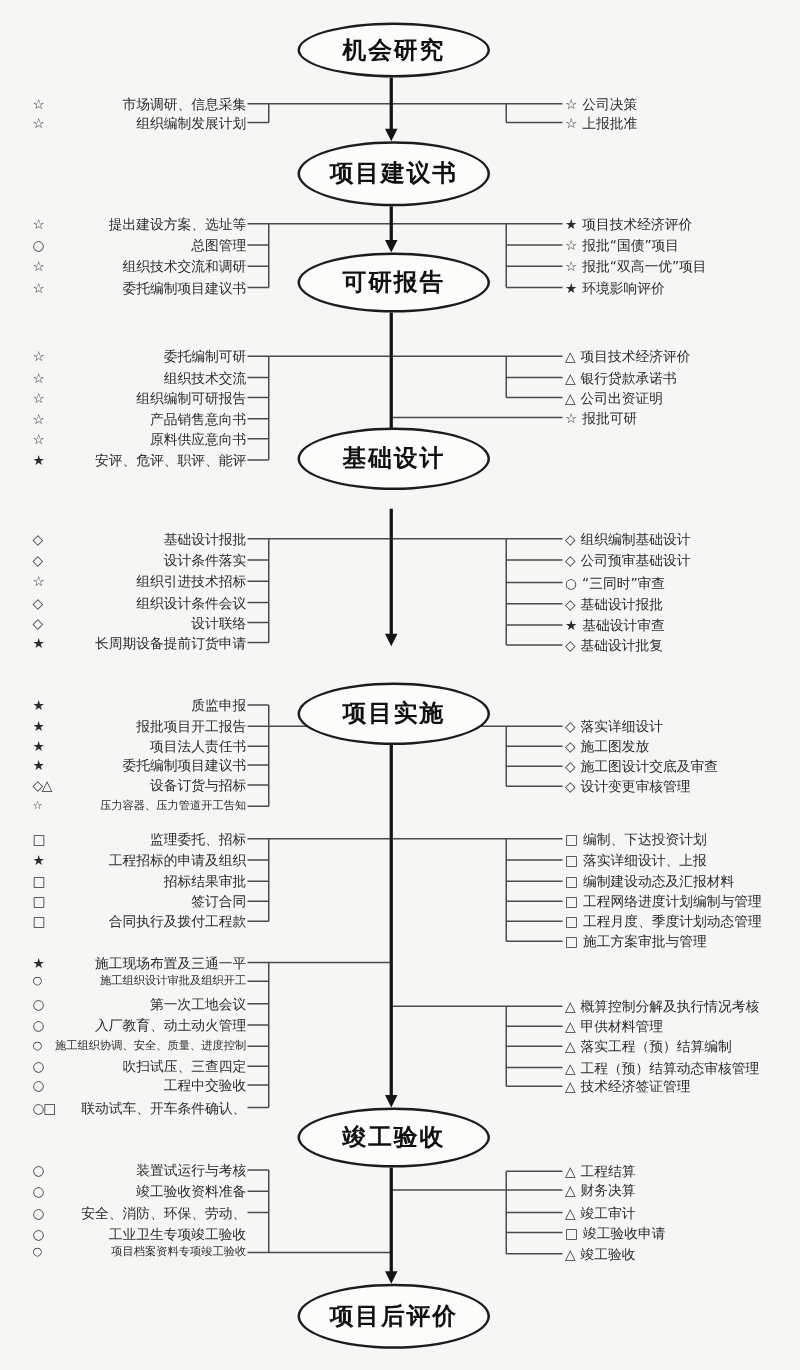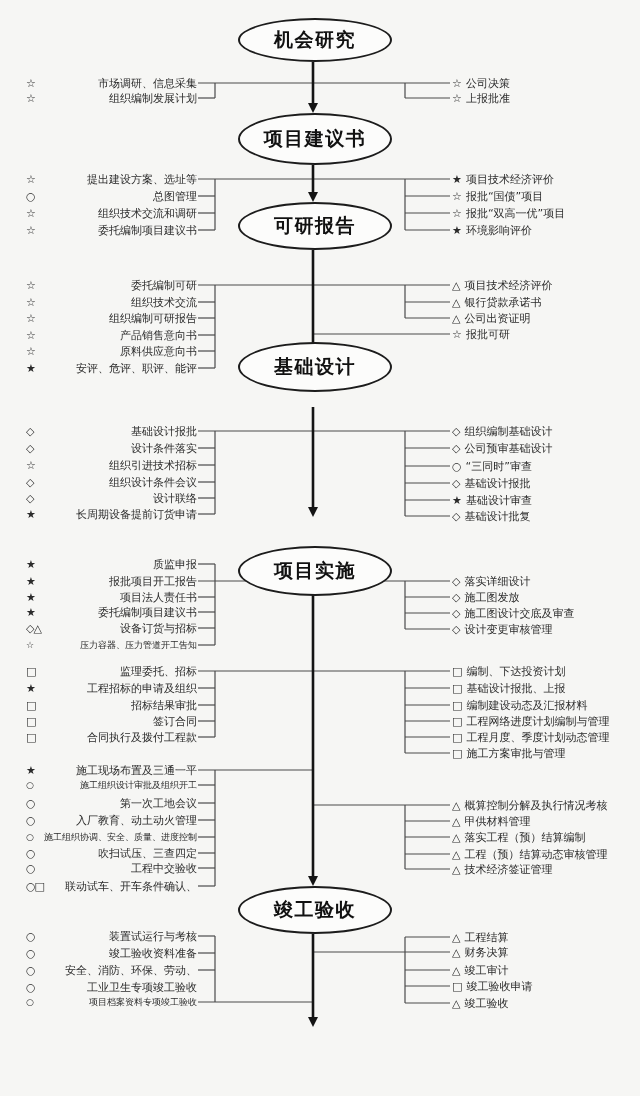--- a/index.html
+++ b/index.html
@@ -143,20 +143,21 @@
         <polygon points="308,1017 318,1017 313,1027" fill="#141414"></polygon>
       </g>
     </svg>
   <div id="nodes">
       <div class="stage" style="top: 18px; height: 44px;">机会研究</div>
       <div class="stage" style="top: 202px; height: 48px;">可研报告</div>
       <div class="stage" style="top: 113px; height: 52px;">项目建议书</div>
       <div class="stage" style="top: 342px; height: 50px;">基础设计</div>
       <div class="stage" style="top: 546px; height: 50px;">项目实施</div>
       <div class="stage" style="top: 886px; height: 48px;">竣工验收</div>
+      <div class="stage" style="top: 1027px; height: 52px;">项目后评价</div>
       <div class="item left" style="top: 75px;">
         <span class="sym">☆</span>
         <span class="lbl">市场调研、信息采集</span>
       </div>
       <div class="item left" style="top: 90px;">
         <span class="sym">☆</span>
         <span class="lbl">组织编制发展计划</span>
       </div>
       <div class="item right" style="top: 75px;">
         <span class="sym">☆</span>
@@ -345,21 +346,21 @@
       <div class="item left" style="top: 729px;">
         <span class="sym">□</span>
         <span class="lbl">合同执行及拨付工程款</span>
       </div>
       <div class="item right" style="top: 663px;">
         <span class="sym">□</span>
         <span class="lbl">编制、下达投资计划</span>
       </div>
       <div class="item right" style="top: 680px;">
         <span class="sym">□</span>
-        <span class="lbl">基础设计报批、上报</span>
+        <span class="lbl">落实详细设计、上报</span>
       </div>
       <div class="item right" style="top: 697px;">
         <span class="sym">□</span>
         <span class="lbl">编制建设动态及汇报材料</span>
       </div>
       <div class="item right" style="top: 713px;">
         <span class="sym">□</span>
         <span class="lbl">工程网络进度计划编制与管理</span>
       </div>
       <div class="item right" style="top: 729px;">

